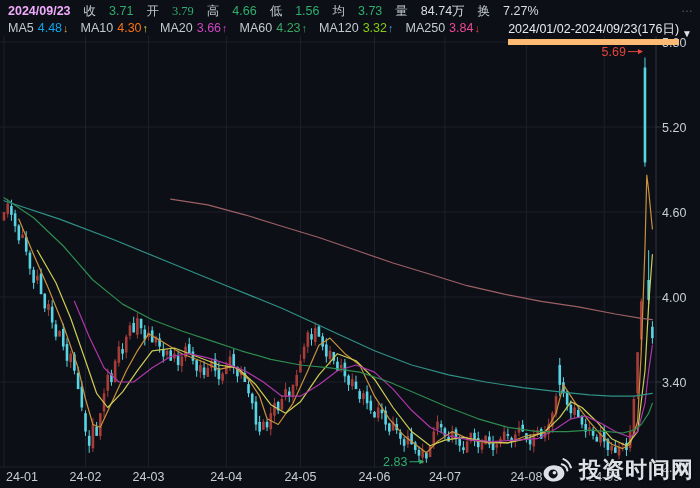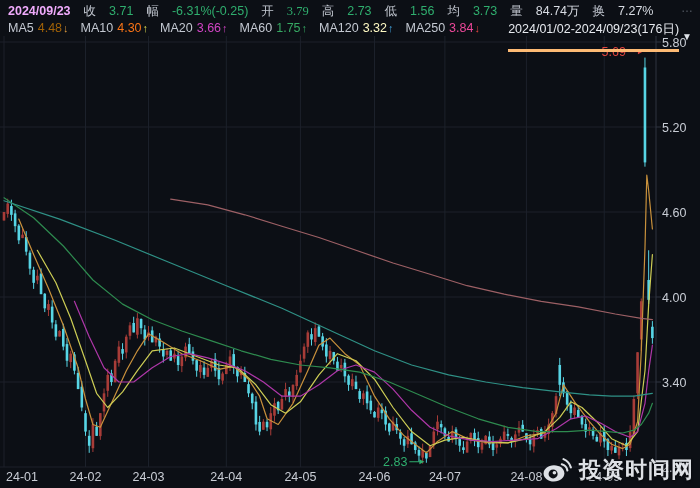--- a/index.html
+++ b/index.html
@@ -12,21 +12,21 @@
   .dt{color:#f0abfc;font-weight:bold;}
   .stat{margin-left:13px;}
   .stat .v{margin-left:13px;}
   .r2{position:absolute;left:8px;top:21px;display:flex;align-items:baseline;font-size:12.5px;
       color:#c3c8d1;white-space:nowrap;z-index:5;}
   .ma{margin-right:12px;}
   .ma .v{margin-left:4px;}
   .ma .ar{margin-left:1px;font-size:11px;}
   .range{position:absolute;right:8px;top:21px;display:flex;align-items:center;font-size:12.5px;
       color:#e6e9ee;cursor:pointer;z-index:6;}
-  .rtext{border-bottom:3px solid #fdba74;padding-bottom:11px;}
+  .rtext{border-bottom:6px solid #fdba74;padding-bottom:1px;}
   .caret{margin-left:3px;font-size:10px;color:#dfe3e9;}
   .dots{position:absolute;right:6px;top:1px;color:#555b66;font-size:12px;letter-spacing:1px;z-index:5;}
   .wm{position:absolute;right:6px;bottom:3px;display:flex;align-items:center;gap:7px;
       color:#e9ecf1;font-size:22px;font-weight:700;opacity:.95;z-index:9;
       text-shadow:0 1px 3px rgba(0,0,0,.7);letter-spacing:1px;}
   .wm svg{display:block;}
 </style>
 </head>
 <body>
 
@@ -432,37 +432,36 @@
       <path d="M642.965,51.58333333333326 l-5,-2.6 v5.2 z" fill="#e2453e"></path>
       <text x="625.965" y="55.78333333333326" fill="#e2453e" font-size="12.5" text-anchor="end" font-family="&quot;Liberation Sans&quot;,sans-serif">5.69</text>
       <line x1="409.37" y1="461.75" x2="420.37" y2="461.75" stroke="#2fae6e" stroke-width="1"></line>
       <path d="M424.37,461.75 l-5,-2.6 v5.2 z" fill="#2fae6e"></path>
       <text x="407.37" y="465.95" fill="#2fae6e" font-size="12.5" text-anchor="end" font-family="&quot;Liberation Sans&quot;,sans-serif">2.83</text>
     </svg>
 
   <div class="r1">
     <span class="dt">2024/09/23</span>
     <span class="stat"><span>收</span><span class="v" style="color: rgb(47, 174, 110);">3.71</span></span>
-    <span class="stat"><span>幅</span><span class="v" style="color: rgb(47, 174, 110);">-6.31%(-0.25)</span></span>
     <span class="stat"><span>开</span><span class="v" style="color: rgb(47, 174, 110); font-family: Liberation Serif, serif;">3.79</span></span>
-    <span class="stat"><span>高</span><span class="v" style="color: rgb(47, 174, 110);">2.73</span></span>
+    <span class="stat"><span>高</span><span class="v" style="color: rgb(47, 174, 110);">4.66</span></span>
     <span class="stat"><span>低</span><span class="v" style="color: rgb(47, 174, 110);">1.56</span></span>
     <span class="stat"><span>均</span><span class="v" style="color: rgb(47, 174, 110);">3.73</span></span>
     <span class="stat"><span>量</span><span class="v" style="color: rgb(216, 220, 227);">84.74万</span></span>
     <span class="stat"><span>换</span><span class="v" style="color: rgb(216, 220, 227);">7.27%</span></span>
 
   </div>
   <div class="dots">…</div>
 
   <div class="r2">
-    <span class="ma"><span>MA5</span><span class="v" style="color: #a16207; text-align: right;">4.48</span><span class="ar" style="color: rgb(221, 155, 63);">↓</span></span>
+    <span class="ma"><span>MA5</span><span class="v" style="color: #0ea5e9; text-align: right;">4.48</span><span class="ar" style="color: rgb(221, 155, 63);">↓</span></span>
     <span class="ma"><span>MA10</span><span class="v" style="color: #f97316;">4.30</span><span class="ar" style="color: rgb(217, 216, 79);">↑</span></span>
     <span class="ma"><span>MA20</span><span class="v" style="color: rgb(208, 68, 196);">3.66</span><span class="ar" style="color: rgb(208, 68, 196);">↑</span></span>
-    <span class="ma"><span>MA60</span><span class="v" style="color: rgb(54, 168, 98);">1.75</span><span class="ar" style="color: rgb(54, 168, 98);">↑</span></span>
-    <span class="ma"><span>MA120</span><span class="v" style="color: #fef9c3;">3.32</span><span class="ar" style="color: rgb(63, 159, 216);">↑</span></span>
+    <span class="ma"><span>MA60</span><span class="v" style="color: rgb(54, 168, 98);">4.23</span><span class="ar" style="color: rgb(54, 168, 98);">↑</span></span>
+    <span class="ma"><span>MA120</span><span class="v" style="color: #84cc16;">3.32</span><span class="ar" style="color: rgb(63, 159, 216);">↑</span></span>
     <span class="ma"><span>MA250</span><span class="v" style="color: #ec4899;">3.84</span><span class="ar" style="color: rgb(226, 69, 62);">↓</span></span>
   </div>
 
   <div class="range">
     <span class="rtext">2024/01/02-2024/09/23(176日)</span>
     <span class="caret">▼</span>
   </div>
 
   <div class="wm">
     <svg width="30" height="26" viewBox="0 0 34 30">

